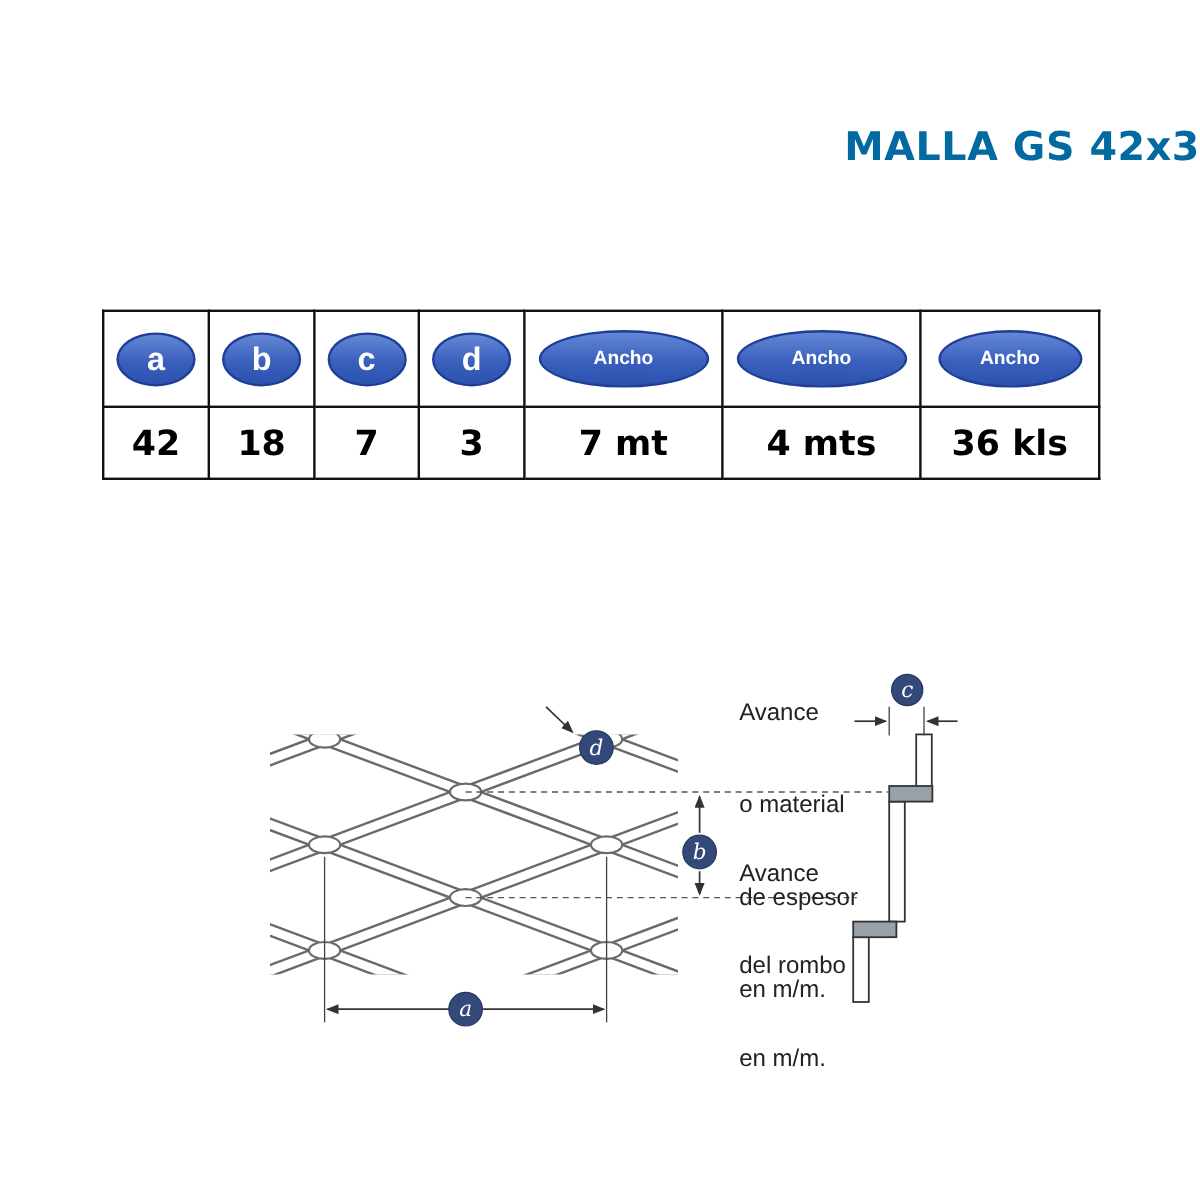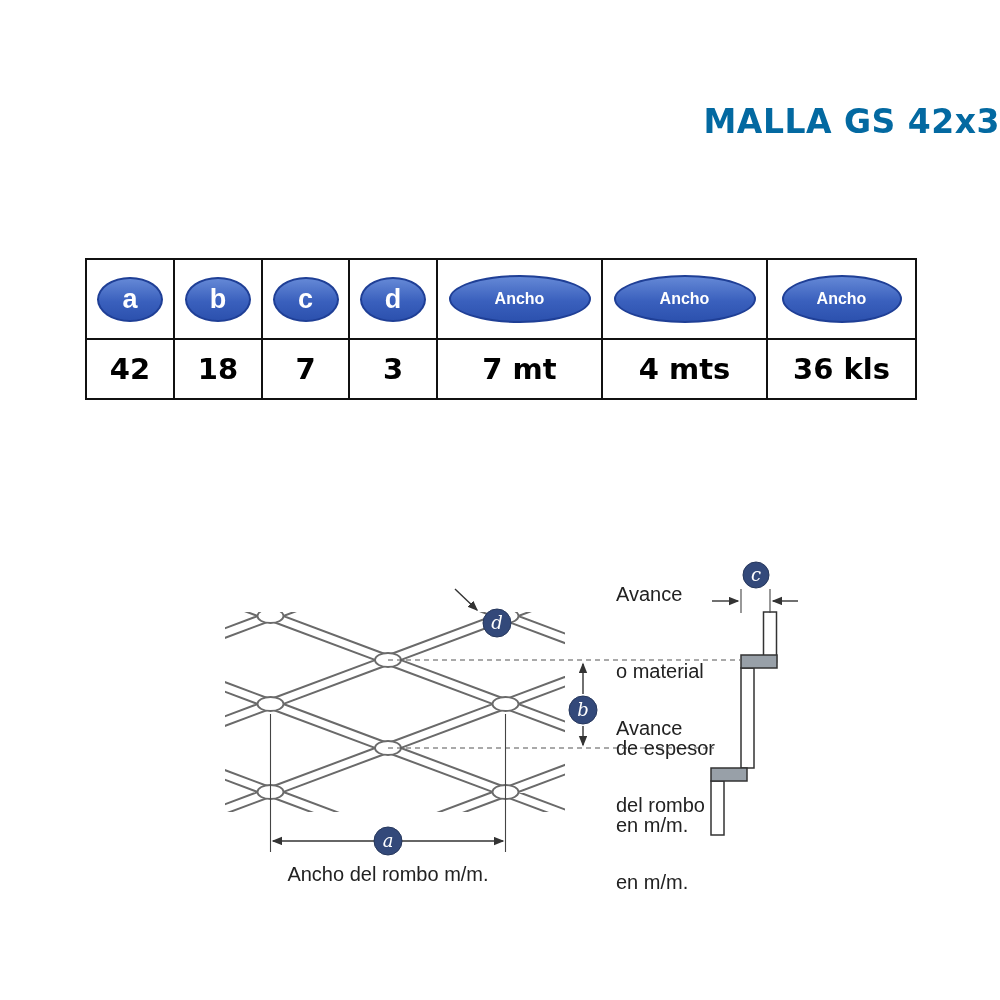--- a/index.html
+++ b/index.html
@@ -197,15 +197,14 @@
     <div>de espesor</div>
     <div>en m/m.</div>
   </div>
 
   <div class="dlabel block altura">
     <div>Avance</div>
     <div>del rombo</div>
     <div>en m/m.</div>
   </div>
 
-  <div class="dlabel ancho">Ancho del rombo m/m.</div>
 
 </div>
 
 </body></html>

